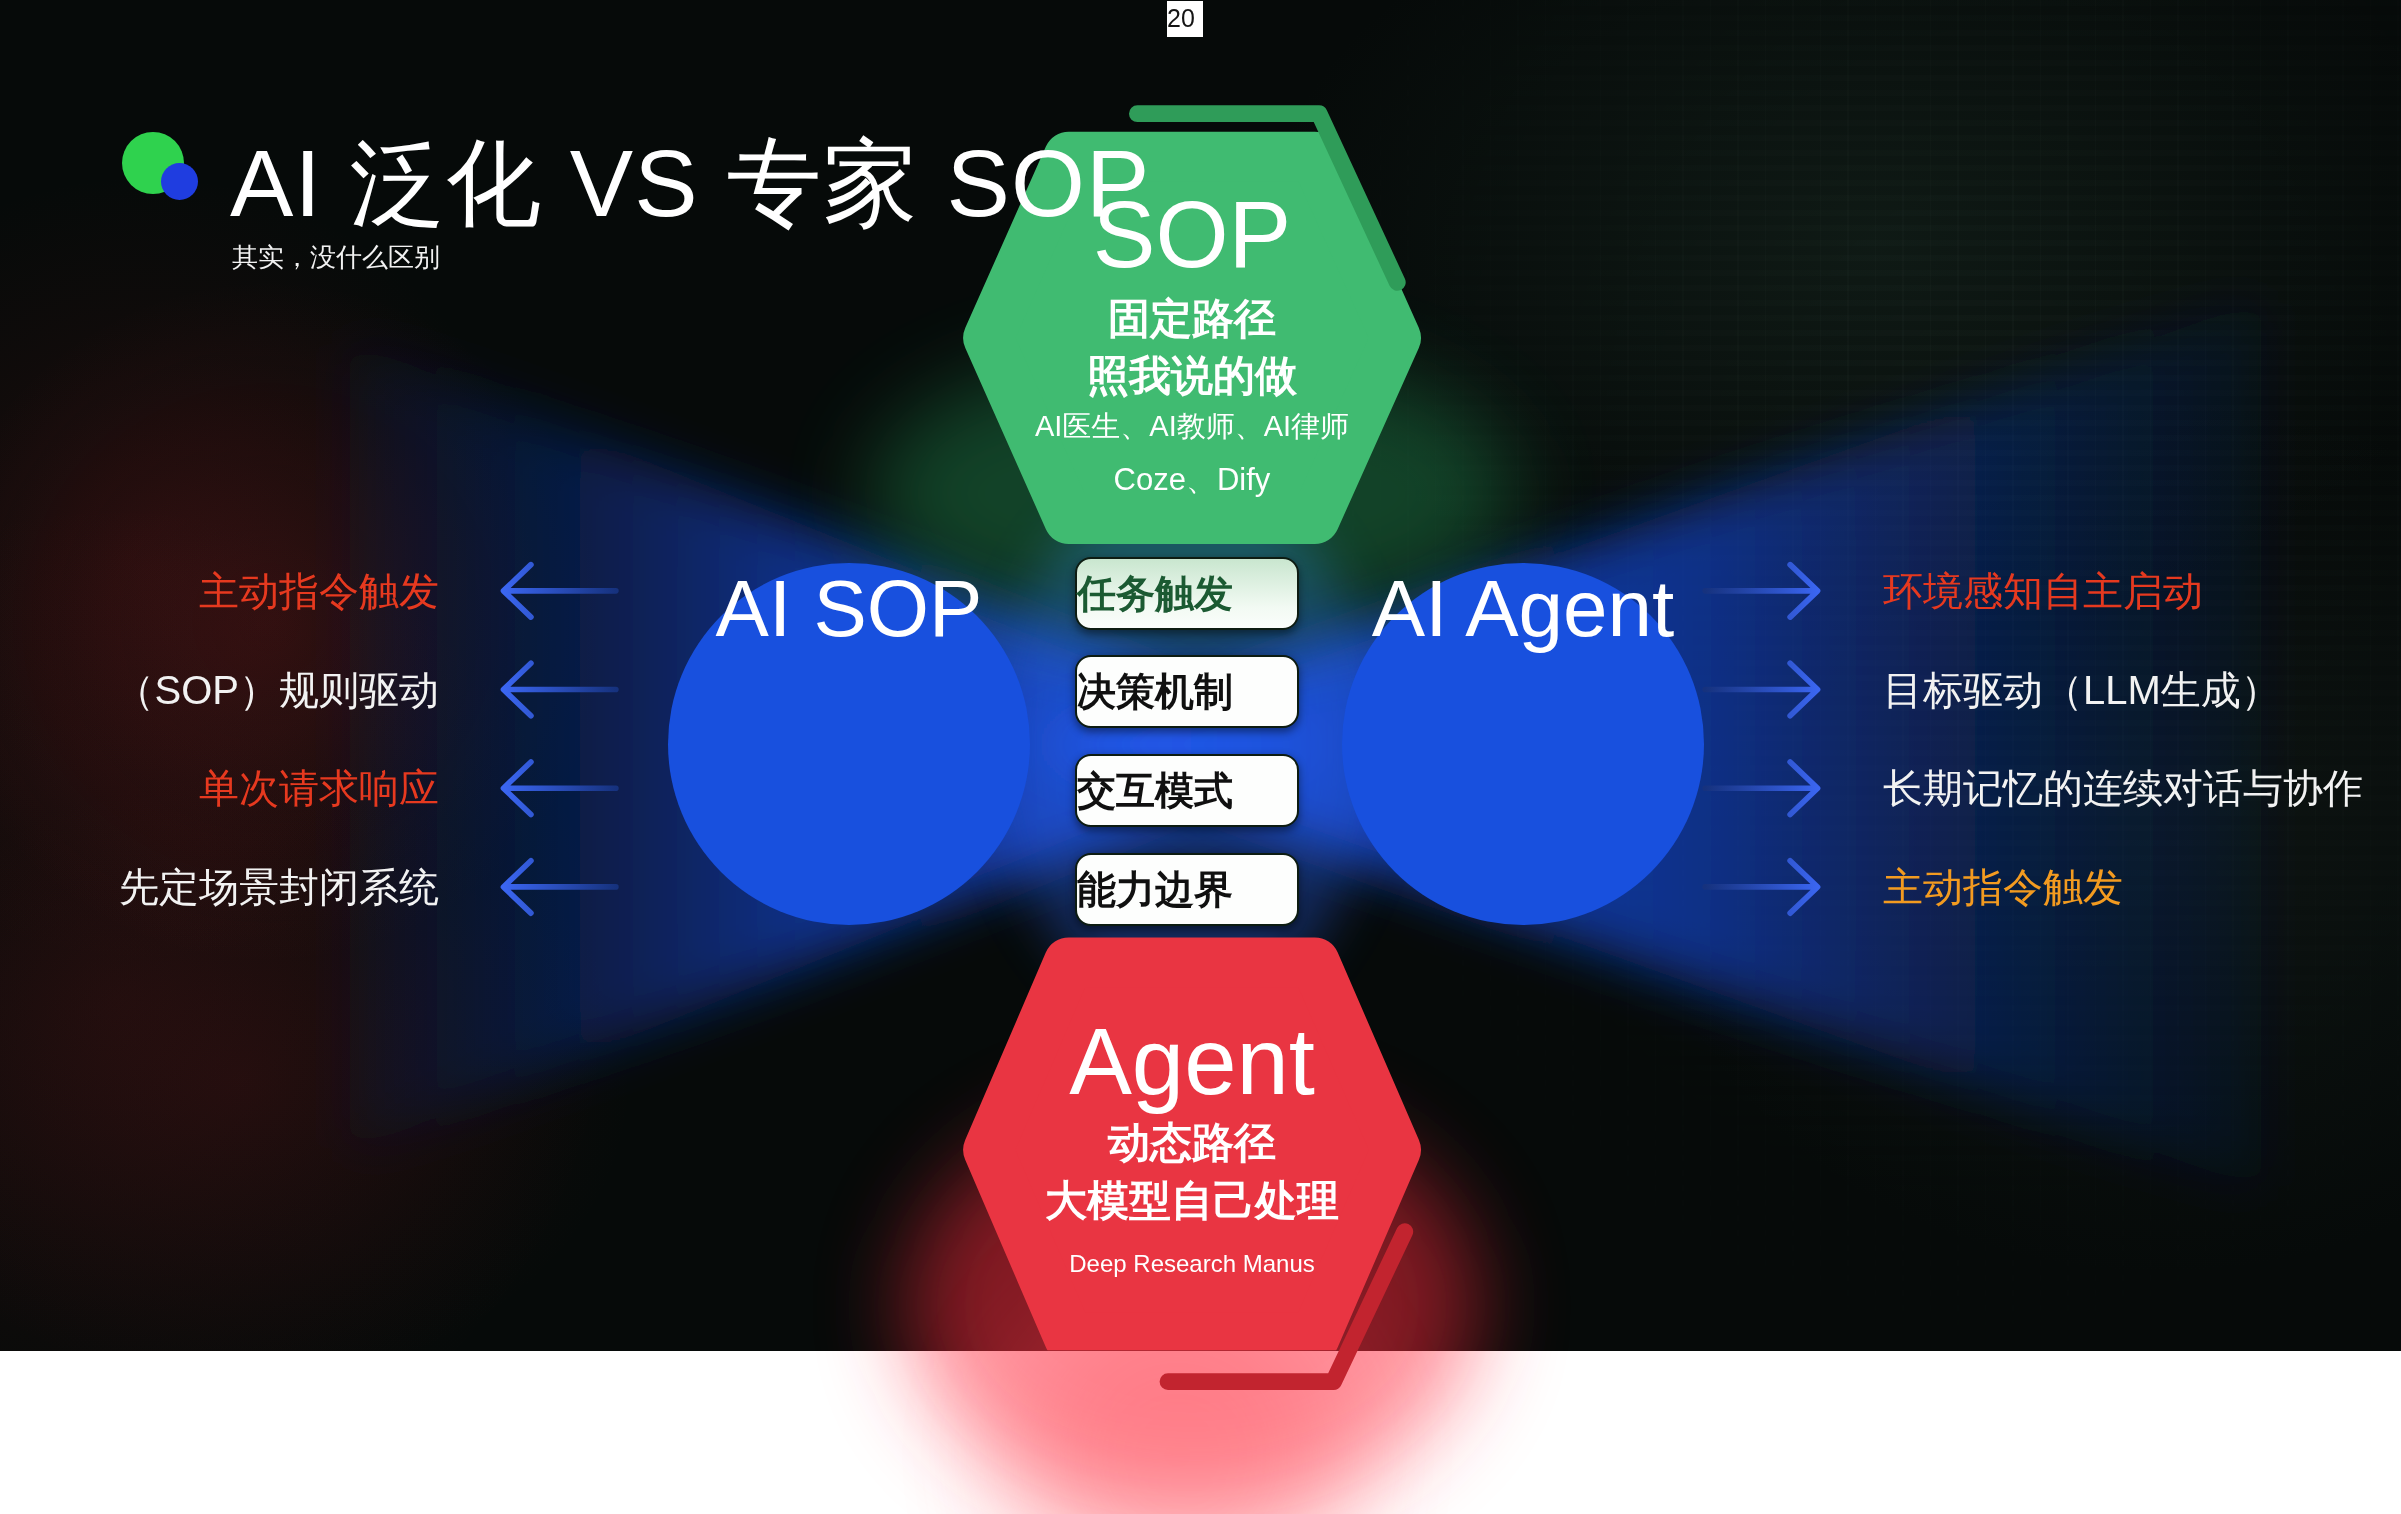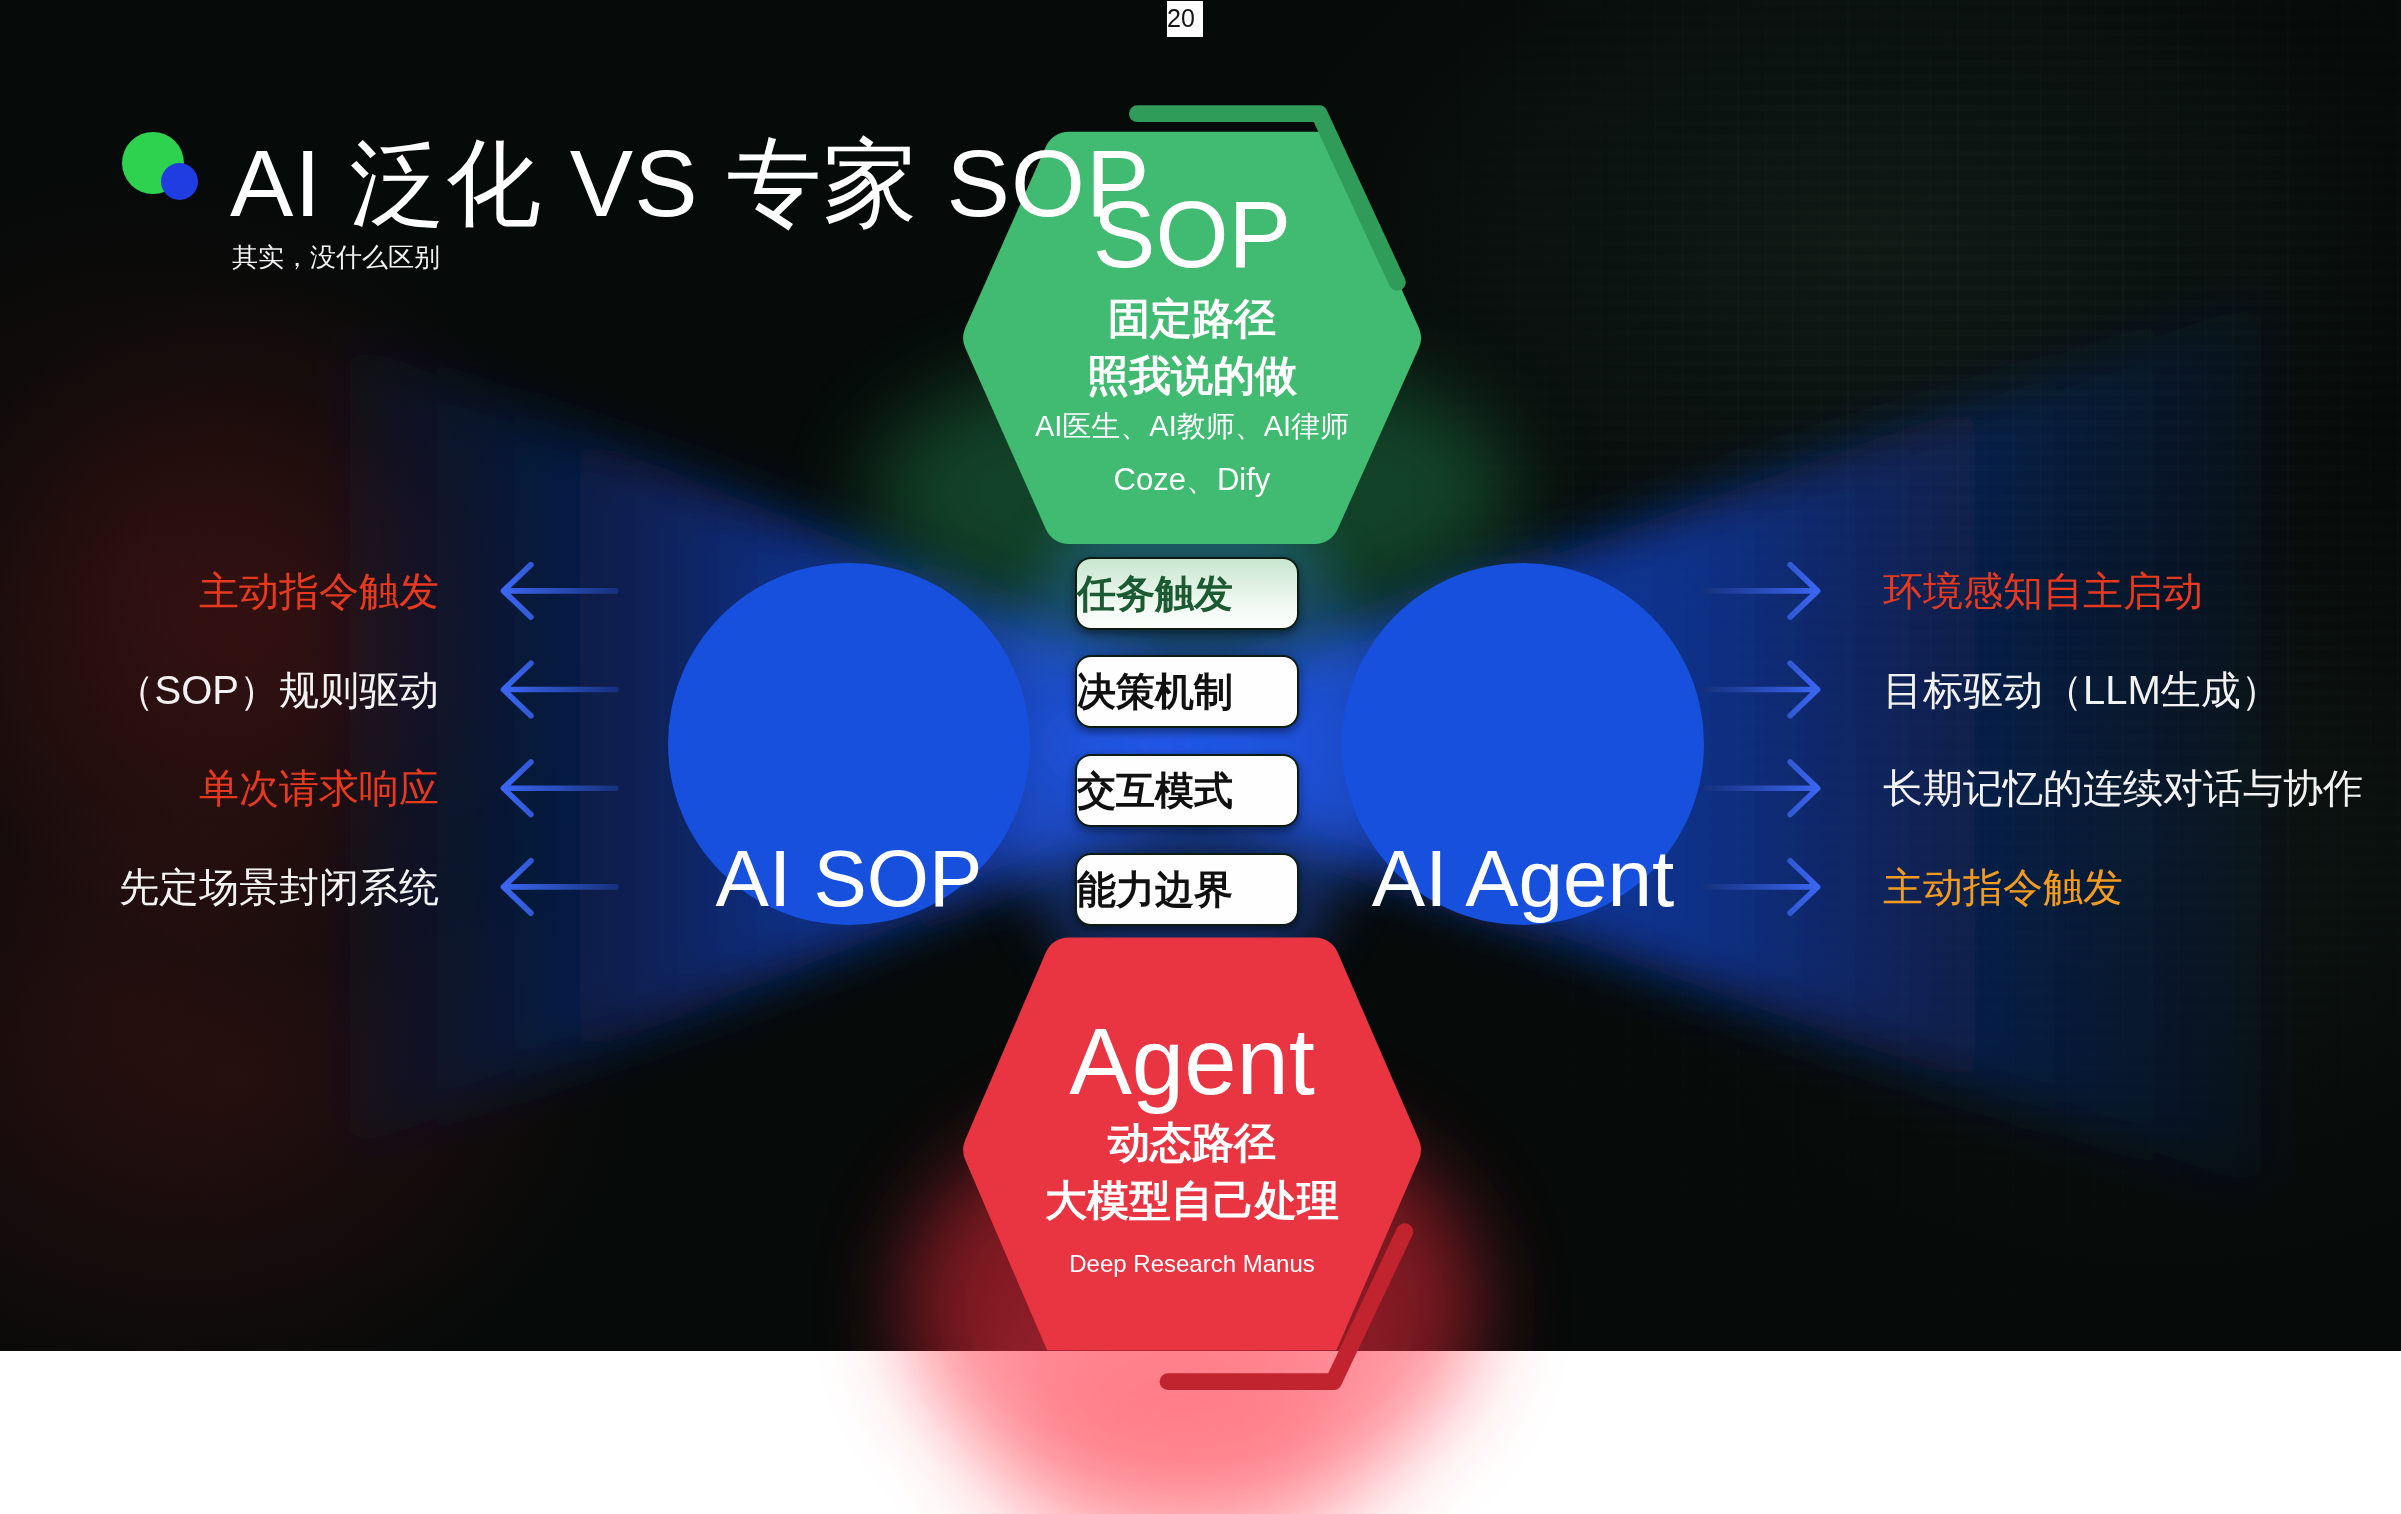--- a/index.html
+++ b/index.html
@@ -30,21 +30,21 @@
   .subtitle{color:#f2f2f2;font-size:26px;font-weight:400;}
   .dot{position:absolute;border-radius:50%;}
   .badge{position:absolute;left:1167px;top:0.6px;width:36px;height:36px;background:#ffffff;
          display:flex;align-items:center;justify-content:flex-start;color:#141414;
          font-size:25px;font-weight:400;}
   .hexline{color:#ffffff;text-align:center;}
   .hex-big{font-size:94px;font-weight:500;}
   .hex-bold{font-size:42px;font-weight:700;}
   .hex-sub{font-size:29px;font-weight:400;}
   .circle{position:absolute;width:362px;height:362px;border-radius:50%;
-          display:flex;align-items:flex-end;justify-content:center;}
+          display:flex;align-items:flex-start;justify-content:center;}
   .circle span{color:#ffffff;font-size:80px;font-weight:400;}
   .dim{position:absolute;left:1075px;width:220px;height:69px;border-radius:16px;
        border:2.5px solid #0d1c12;display:flex;align-items:center;justify-content:flex-start;
        font-size:39px;font-weight:600;color:#101010;background:#fdfefd;
        box-shadow:0 3.7px 8.7px rgba(0,0,0,0.45);}
   .dim.first{background:linear-gradient(180deg,#c9e6cf 0%,#f2faf3 70%,#fbfdfb 100%);color:#1b5a32;}
   .side{font-size:40px;font-weight:500;}
   .side.right{left:1851px;margin-left:32px;}
   .side.left{right:1962px;text-align:right;}
 </style>

